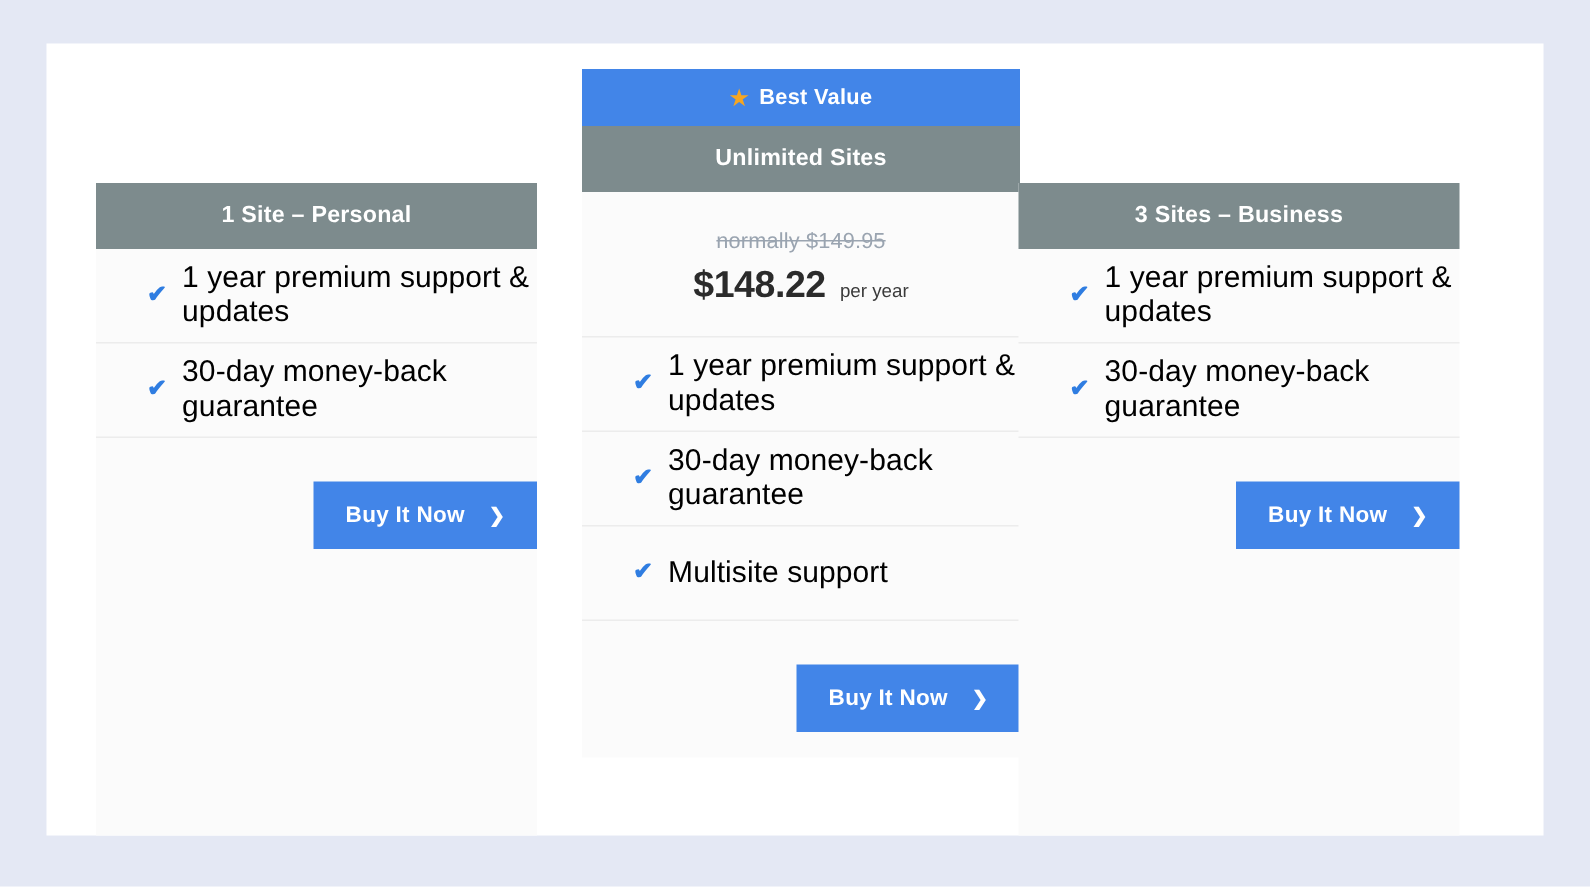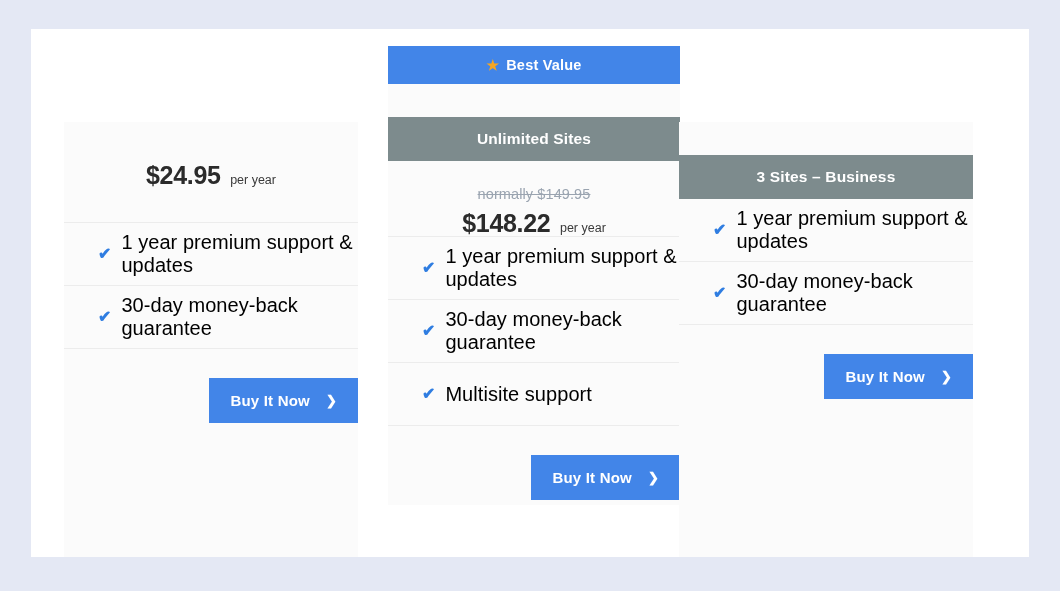--- a/index.html
+++ b/index.html
@@ -64,35 +64,34 @@
   .card-header {
     height: 44px;
     background: #7d8b8d;
     color: #ffffff;
     display: flex;
     align-items: center;
     justify-content: center;
     font-size: 15.5px;
     font-weight: bold;
     letter-spacing: 0.15px;
-    margin-top: 33px;
   }
 
   
   .price-block {
     border-bottom: 1px solid #ececec;
     text-align: center;
     box-sizing: border-box;
   }
   .price-block.plain {
     height: 101px;
     padding-top: 39px;
   }
   .price-block.sale {
-    height: 76px;
+    height: 97px;
     padding-top: 25px;
   }
   .normally {
     font-size: 14.5px;
     color: #9aa4b0;
     text-decoration: line-through;
     margin-bottom: 7px;
     letter-spacing: 0.1px;
   }
   .price-line {
@@ -162,27 +161,24 @@
     font-weight: bold;
   }
 </style>
 </head>
 <body>
 
 <div id="stage">
   <div id="panel">
 
     <div class="card card-left">
-
-      <div class="price-block plain">
-        <div class="price-line">
-          <span class="price-amount">$24.95</span>
-          <span class="price-period">per year</span>
-        </div>
-      </div>
+      <div class="card-header">
+        <span>1 Site – Personal</span>
+      </div>
+
 
       <div class="feature">
         <span class="check">✔</span>
         <span class="feature-text">1 year premium support &amp; updates</span>
       </div>
       <div class="feature">
         <span class="check">✔</span>
         <span class="feature-text">30-day money-back guarantee</span>
       </div>
 

